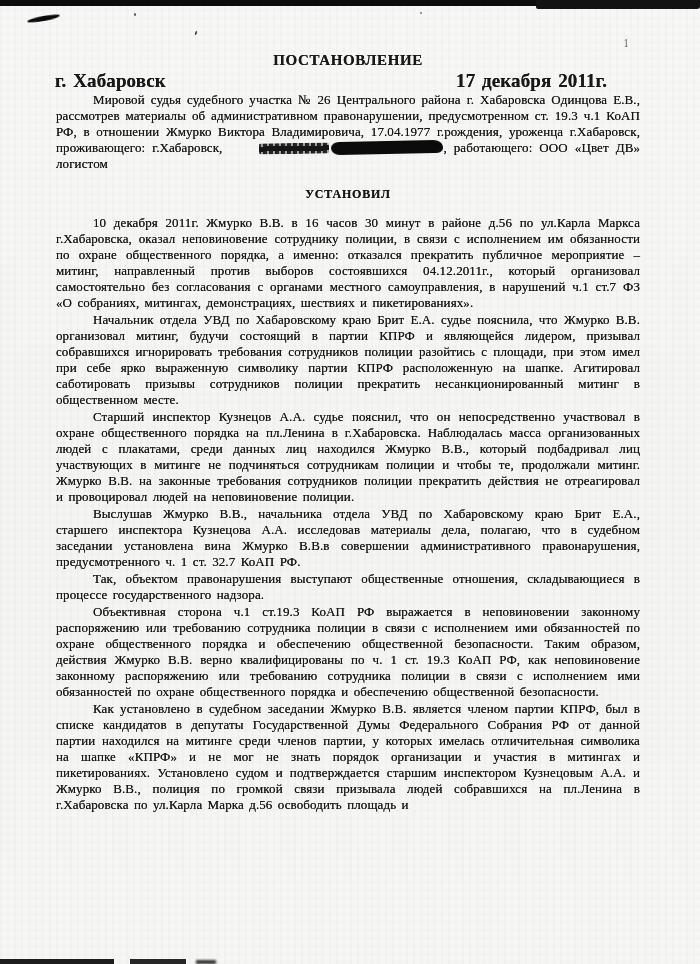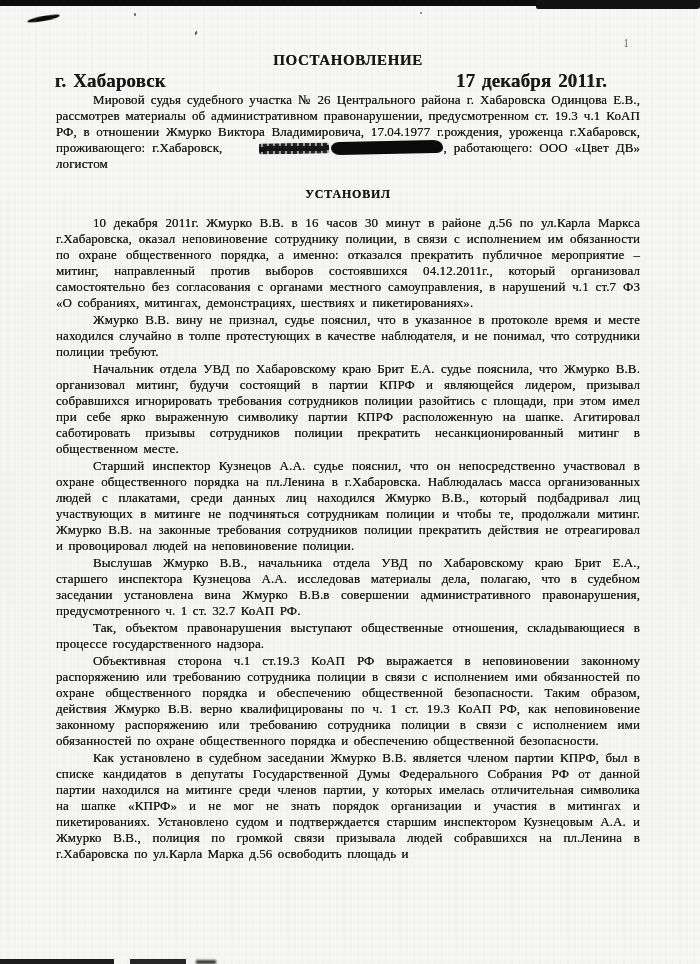--- a/index.html
+++ b/index.html
@@ -147,21 +147,20 @@
     <div class="meta-row">
       <span class="meta-city">г. Хабаровск</span>
       <span class="meta-date">17 декабря 2011г.</span>
     </div>
 
     <p class="intro"><span>Мировой судья судебного участка № 26 Центрального района г. Хабаровска Одинцова Е.В., рассмотрев материалы об административном правонарушении, предусмотренном ст. 19.3 ч.1 КоАП РФ, в отношении Жмурко Виктора Владимировича, 17.04.1977 г.рождения, уроженца г.Хабаровск, проживающего: г.Хабаровск,</span><span class="redaction"><span class="redaction-strike"></span><span class="redaction-blob"></span></span><span>, работающего: ООО «Цвет ДВ» логистом</span></p>
 
     <h2 class="section-heading">УСТАНОВИЛ</h2>
 
     <p class="para">10 декабря 2011г. Жмурко В.В. в 16 часов 30 минут в районе д.56 по ул.Карла Маркса г.Хабаровска, оказал неповиновение сотруднику полиции, в связи с исполнением им обязанности по охране общественного порядка, а именно: отказался прекратить публичное мероприятие – митинг, направленный против выборов состоявшихся 04.12.2011г., который организовал самостоятельно без согласования с органами местного самоуправления, в нарушений ч.1 ст.7 ФЗ «О собраниях, митингах, демонстрациях, шествиях и пикетированиях».</p>
-    <p class="para">Жмурко В.В. вину не признал, судье пояснил, что в указанное в протоколе время и месте находился случайно в толпе протестующих в качестве наблюдателя, и не понимал, что сотрудники полиции требуют.</p>
     <p class="para">Начальник отдела УВД по Хабаровскому краю Брит Е.А. судье пояснила, что Жмурко В.В. организовал митинг, будучи состоящий в партии КПРФ и являющейся лидером, призывал собравшихся игнорировать требования сотрудников полиции разойтись с площади, при этом имел при себе ярко выраженную символику партии КПРФ расположенную на шапке. Агитировал саботировать призывы сотрудников полиции прекратить несанкционированный митинг в общественном месте.</p>
     <p class="para">Старший инспектор Кузнецов А.А. судье пояснил, что он непосредственно участвовал в охране общественного порядка на пл.Ленина в г.Хабаровска. Наблюдалась масса организованных людей с плакатами, среди данных лиц находился Жмурко В.В., который подбадривал лиц участвующих в митинге не подчиняться сотрудникам полиции и чтобы те, продолжали митинг. Жмурко В.В. на законные требования сотрудников полиции прекратить действия не отреагировал и провоцировал людей на неповиновение полиции.</p>
     <p class="para">Выслушав Жмурко В.В., начальника отдела УВД по Хабаровскому краю Брит Е.А., старшего инспектора Кузнецова А.А.  исследовав материалы дела, полагаю, что в судебном заседании установлена вина Жмурко В.В.в совершении административного правонарушения, предусмотренного ч. 1 ст. 32.7 КоАП РФ.</p>
     <p class="para">Так, объектом правонарушения выступают общественные отношения, складывающиеся в процессе государственного надзора.</p>
     <p class="para">Объективная сторона ч.1 ст.19.3 КоАП РФ выражается в неповиновении законному распоряжению или требованию сотрудника полиции в связи с исполнением ими обязанностей по охране общественного порядка и обеспечению общественной безопасности. Таким образом, действия Жмурко В.В. верно квалифицированы по ч. 1 ст. 19.3 КоАП РФ, как неповиновение законному распоряжению или требованию сотрудника полиции в связи с исполнением ими обязанностей по охране общественного порядка и обеспечению общественной безопасности.</p>
     <p class="para">Как установлено в судебном заседании Жмурко В.В. является членом партии КПРФ, был в списке кандидатов в депутаты Государственной Думы Федерального Собрания РФ от данной партии находился на митинге среди членов партии, у которых имелась отличительная символика на шапке «КПРФ» и не мог не знать порядок организации и участия в митингах и пикетированиях. Установлено судом и подтверждается старшим инспектором Кузнецовым А.А. и Жмурко В.В., полиция по громкой связи призывала людей собравшихся на пл.Ленина в г.Хабаровска по ул.Карла Марка д.56 освободить площадь и</p>
 
   </div>
 
   <div class="scan-bottom-bar-1"></div>

